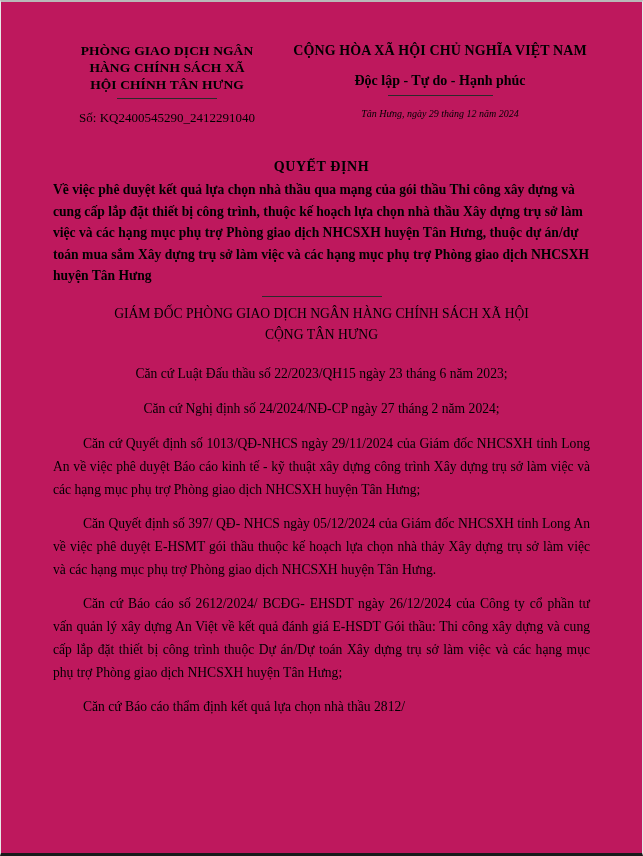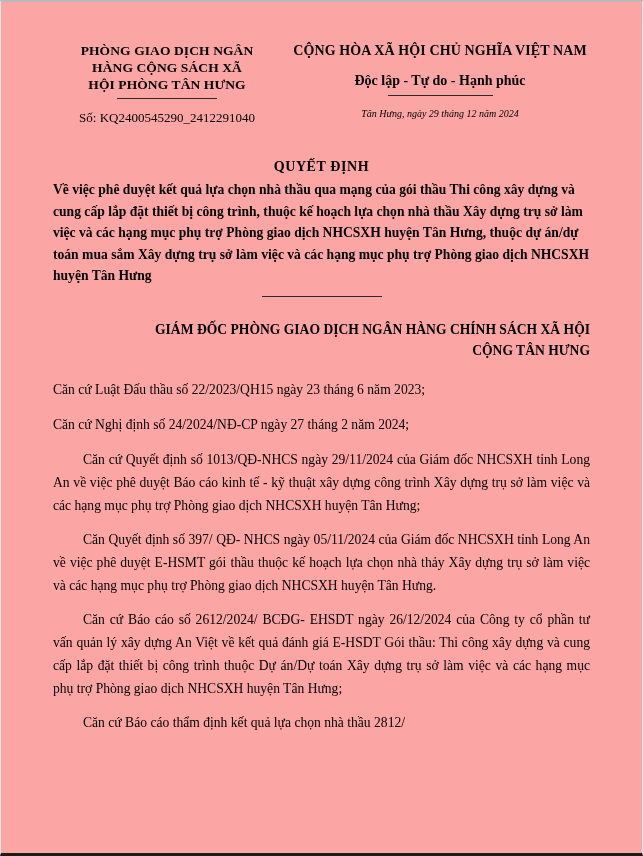--- a/index.html
+++ b/index.html
@@ -10,21 +10,21 @@
   }
   body {
     font-family: "Liberation Serif", "DejaVu Serif", serif;
     color: #000000;
   }
   .page {
     position: relative;
     width: 643px;
     height: 856px;
     box-sizing: border-box;
-    background: #fca5a5;
+    background: #be185d;
     overflow: hidden;
     border-top: 2px solid #b9b9b9;
     border-bottom: 3px solid #1a1a1a;
     border-left: 1px solid #e8e8e8;
     border-right: 1px solid #e8e8e8;
   }
   .page-inner {
     position: relative;
     padding: 32px 52px 0 52px;
   }
@@ -103,61 +103,61 @@
   }
   .rule-title {
     width: 120px;
     height: 1px;
     background: #2b2b2b;
     margin: 9px auto 0 auto;
   }
 
   
   .authority {
-    margin-top: 22px;
-    text-align: right;
-    font-weight: bold;
+    margin-top: 6px;
+    text-align: center;
+    font-weight: normal;
     font-size: 13.6px;
     line-height: 21px;
   }
 
   
   .body-block {
     margin-top: 17px;
   }
   p.para {
     margin: 0 0 11px 0;
     font-size: 13.6px;
     line-height: 23px;
     text-align: justify;
     text-indent: 30px;
     hyphens: none;
   }
   p.para.centered {
-    text-align: left;
+    text-align: center;
     text-indent: 0;
     margin-bottom: 12px;
   }
   p.para.clipped {
     margin-bottom: 0;
   }
 </style>
 </head>
 <body>
 
 <div class="page">
   <div class="page-inner">
 
     <div class="doc-header">
 
       <div class="header-left">
         <div class="org-name">
           <div>PHÒNG GIAO DỊCH NGÂN</div>
-          <div>HÀNG CỘNG SÁCH XÃ</div>
-          <div>HỘI PHÒNG TÂN HƯNG</div>
+          <div>HÀNG CHÍNH SÁCH XÃ</div>
+          <div>HỘI CHÍNH TÂN HƯNG</div>
         </div>
         <div class="rule rule-left"></div>
         <div class="doc-number">Số: KQ2400545290_2412291040</div>
       </div>
 
       <div class="header-right">
         <div class="nation-name">CỘNG HÒA XÃ HỘI CHỦ NGHĨA VIỆT NAM</div>
         <div class="motto">Độc lập - Tự do - Hạnh phúc</div>
         <div class="rule rule-right"></div>
         <div class="date-line">Tân Hưng, ngày 29 tháng 12 năm 2024</div>
@@ -173,19 +173,19 @@
 
     <div class="authority">
       <div>GIÁM ĐỐC PHÒNG GIAO DỊCH NGÂN HÀNG CHÍNH SÁCH XÃ HỘI</div>
       <div>CỘNG TÂN HƯNG</div>
     </div>
 
     <div class="body-block">
       <p class="para centered">Căn cứ Luật Đấu thầu số 22/2023/QH15 ngày 23 tháng 6 năm 2023;</p>
       <p class="para centered">Căn cứ Nghị định số 24/2024/NĐ-CP ngày 27 tháng 2 năm 2024;</p>
       <p class="para">Căn cứ Quyết định số 1013/QĐ-NHCS ngày 29/11/2024 của Giám đốc NHCSXH tỉnh Long An về việc phê duyệt Báo cáo kinh tế - kỹ thuật xây dựng công trình Xây dựng trụ sở làm việc và các hạng mục phụ trợ Phòng giao dịch NHCSXH huyện Tân Hưng;</p>
-      <p class="para">Căn Quyết định số 397/ QĐ- NHCS ngày 05/11/2024 của Giám đốc NHCSXH tỉnh Long An về việc phê duyệt E-HSMT gói thầu thuộc kế hoạch lựa chọn nhà thảy Xây dựng trụ sở làm việc và các hạng mục phụ trợ Phòng giao dịch NHCSXH huyện Tân Hưng.</p>
+      <p class="para">Căn Quyết định số 397/ QĐ- NHCS ngày 05/12/2024 của Giám đốc NHCSXH tỉnh Long An về việc phê duyệt E-HSMT gói thầu thuộc kế hoạch lựa chọn nhà thảy Xây dựng trụ sở làm việc và các hạng mục phụ trợ Phòng giao dịch NHCSXH huyện Tân Hưng.</p>
       <p class="para">Căn cứ Báo cáo số 2612/2024/ BCĐG- EHSDT ngày 26/12/2024 của Công ty cổ phần tư vấn quản lý xây dựng An Việt về kết quả đánh giá E-HSDT Gói thầu: Thi công xây dựng và cung cấp lắp đặt thiết bị công trình thuộc Dự án/Dự toán Xây dựng trụ sở làm việc và các hạng mục phụ trợ Phòng giao dịch NHCSXH huyện Tân Hưng;</p>
       <p class="para clipped">Căn cứ Báo cáo thẩm định kết quả lựa chọn nhà thầu 2812/</p>
     </div>
 
   </div>
 </div>
 
 </body></html>

